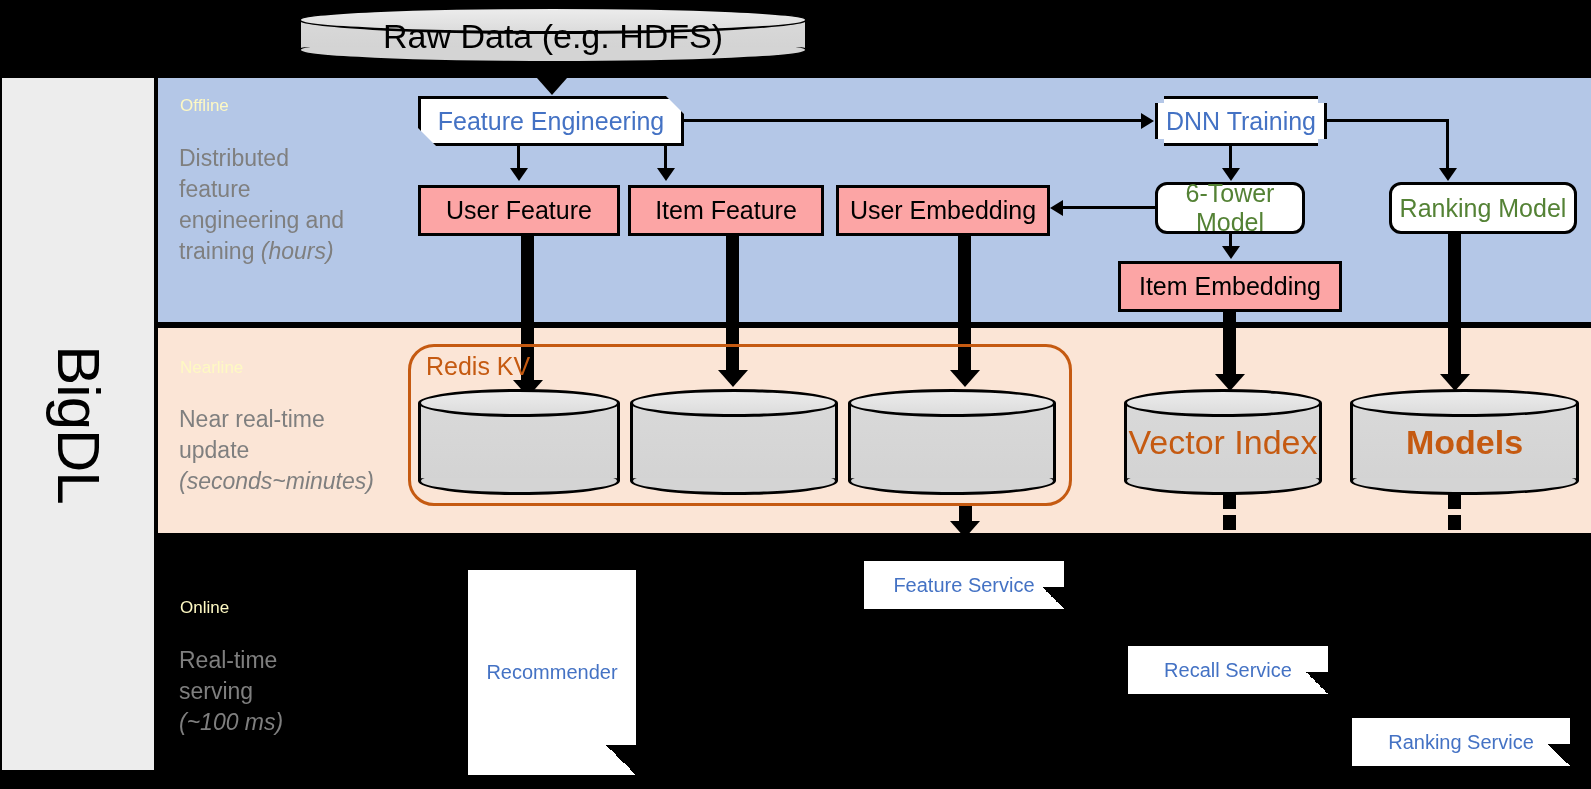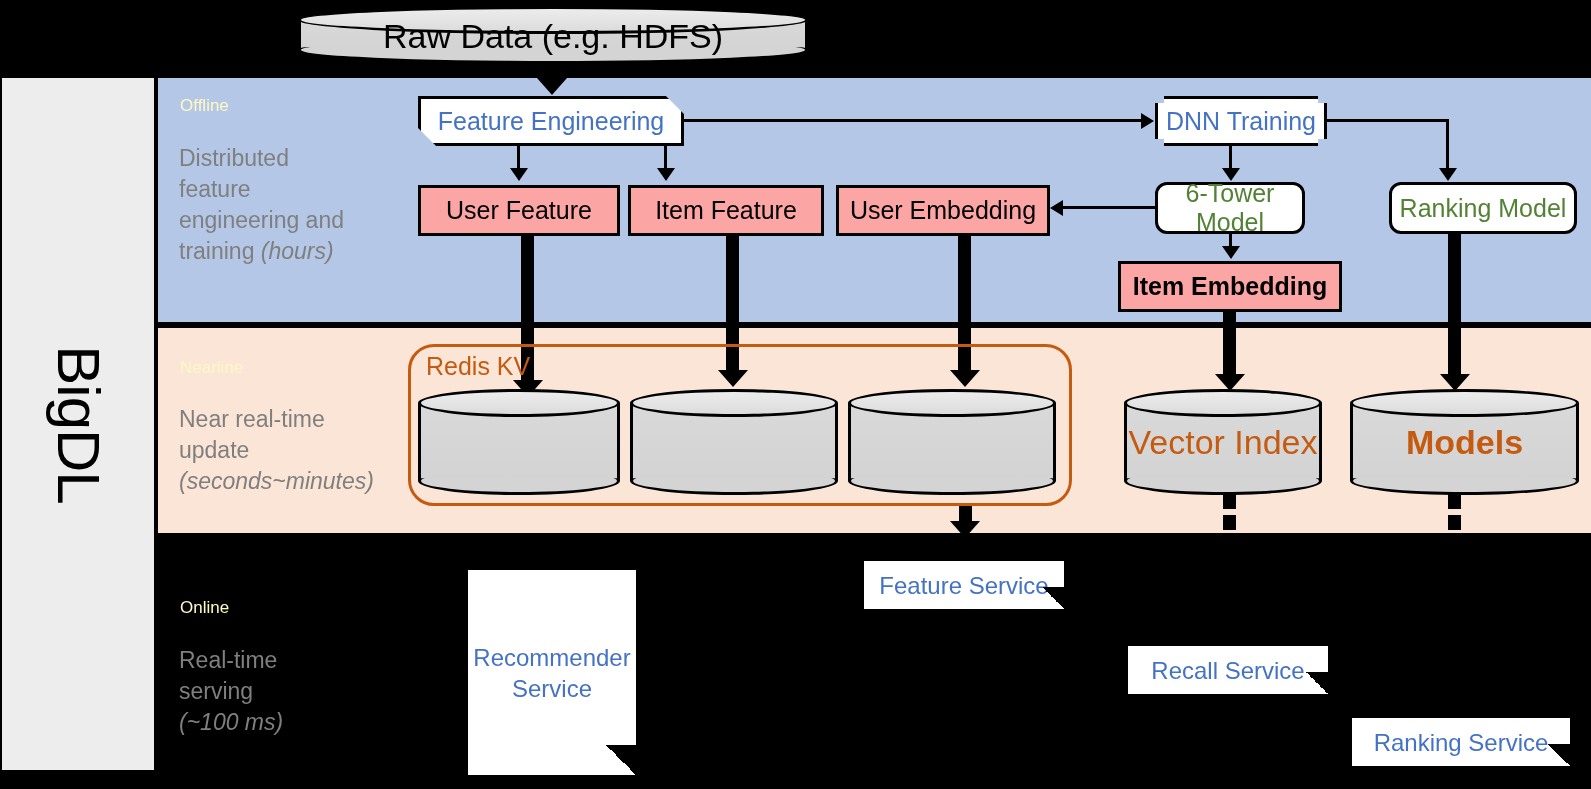--- a/index.html
+++ b/index.html
@@ -63,21 +63,21 @@
     background:linear-gradient(to bottom,#ececec,#dcdcdc);
     border:3px solid #000;border-radius:50%;box-sizing:border-box;}
   .cyl .bot{position:absolute;left:0;right:0;bottom:0;height:28px;
     background:#d4d4d4;border:3px solid #000;border-radius:50%;box-sizing:border-box;
     clip-path:polygon(-10% 40%,110% 40%,110% 120%,-10% 120%);}
   .cyl .label{position:absolute;left:0;right:0;top:50%;transform:translateY(-50%);
     text-align:center;font-size:34px;}
 
   
   .doc{position:absolute;background:#fff;display:flex;align-items:center;justify-content:center;
-       text-align:center;color:#4472c4;font-size:24px;line-height:31px;}
+       text-align:center;color:#4472c4;font-size:20px;line-height:31px;}
   .doc .fold{position:absolute;right:0;bottom:0;width:22px;height:22px;
        background:linear-gradient(to bottom left,#000 0 50%,transparent 50% 100%);}
 
   
   .ln{position:absolute;background:#000;}
   .arrow-d{position:absolute;width:0;height:0;border-left:9px solid transparent;
            border-right:9px solid transparent;border-top:13px solid #000;}
   .arrow-d.big{border-left-width:15px;border-right-width:15px;border-top-width:17px;}
   .arrow-l{position:absolute;width:0;height:0;border-top:8px solid transparent;
            border-bottom:8px solid transparent;border-right:13px solid #000;}
@@ -161,21 +161,21 @@
 
   <div class="node gray-box" style="left:418px;top:185px;width:202px;height:51px;">
     <span>User Feature</span>
   </div>
   <div class="node gray-box" style="left:628px;top:185px;width:196px;height:51px;">
     <span>Item Feature</span>
   </div>
   <div class="node gray-box" style="left:836px;top:185px;width:214px;height:51px;">
     <span>User Embedding</span>
   </div>
-  <div class="node gray-box" style="left:1118px;top:261px;width:224px;height:51px;font-weight:bold;">
+  <div class="node gray-box" style="left:1118px;top:261px;width:224px;height:51px;">
     <span>Item Embedding</span>
   </div>
 
   <div class="node proc-box round-box" style="left:1155px;top:182px;width:150px;height:52px;">
     <span class="txt-green">6-Tower Model</span>
   </div>
   <div class="node proc-box round-box" style="left:1355px;top:182px;width:188px;height:52px;margin-left:34px;">
     <span class="txt-green">Ranking Model</span>
   </div>
 
@@ -236,21 +236,20 @@
   <div class="dash" style="left:1223px;top:515px;"></div>
   <div class="dash" style="left:1448px;top:494px;"></div>
   <div class="dash" style="left:1448px;top:515px;"></div>
 
   <div class="dash" style="left:959px;top:506px;"></div>
   <div class="arrow-d big" style="left:950px;top:521px;"></div>
 
   <div class="doc" style="left:468px;top:570px;width:168px;height:205px;">
     <div>
       <div>Recommender</div>
-      <div>Service</div>
     </div>
     <div class="fold" style="width:30px;height:30px;"></div>
   </div>
 
   <div class="doc" style="left:864px;top:561px;width:200px;height:48px;">
     <span>Feature Service</span>
     <div class="fold"></div>
   </div>
 
   <div class="doc" style="left:1128px;top:646px;width:200px;height:48px;">

